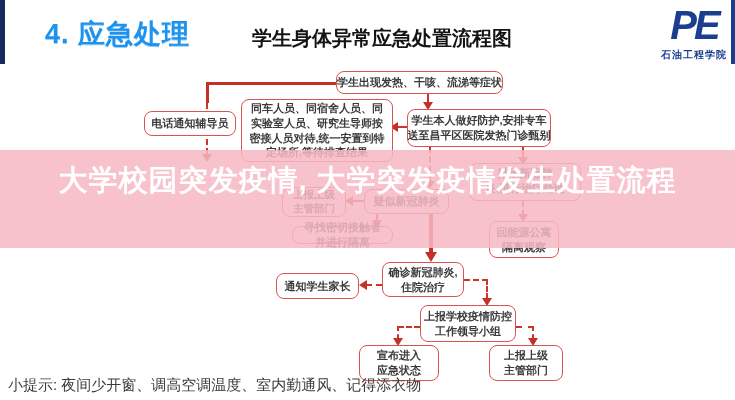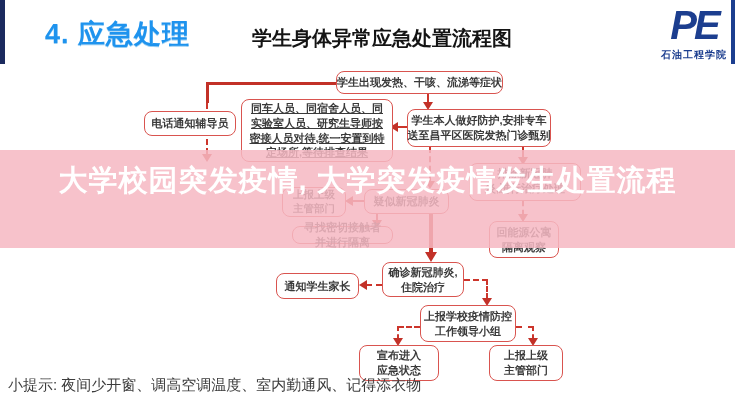--- a/index.html
+++ b/index.html
@@ -15,21 +15,21 @@
   .logo{position:absolute;left:655px;top:3px;width:78px;text-align:center;}
   .logo .pe{font-size:40px;line-height:44px;font-weight:900;font-style:italic;
             color:#1C3E8F;letter-spacing:-3px;}
   .logo .inst{font-size:10px;font-weight:700;color:#1C3E8F;margin-top:1px;letter-spacing:1px;}
   
   .node{position:absolute;box-sizing:border-box;border:1.6px solid #D9544F;border-radius:8px;
         background:#fff;color:#3a3a3a;font-size:11px;font-weight:600;text-align:center;
         display:flex;flex-direction:column;justify-content:center;align-items:center;
         line-height:1.32;padding:2px 4px;z-index:2;}
   .node .ln{white-space:nowrap;}
-  .node.wrap{white-space:normal;padding:3px 6px;text-decoration:underline;}
+  .node.wrap{white-space:normal;padding:3px 6px;}
   .bottom-align{justify-content:center;padding-bottom:4px;}
   
   .hl{position:absolute;background:#C23128;height:3px;z-index:1;}
   .vl{position:absolute;background:#C23128;width:3px;z-index:1;}
   .hd{position:absolute;border-top:2.4px dashed #CC352B;height:0;z-index:1;}
   .vd{position:absolute;border-left:2.4px dashed #CC352B;width:0;z-index:1;}
   .ah-down{position:absolute;width:0;height:0;border-left:5px solid transparent;
            border-right:5px solid transparent;border-top:8px solid #C23128;z-index:1;}
   .ah-down.big{border-left-width:6px;border-right-width:6px;border-top-width:10px;}
   .ah-left{position:absolute;width:0;height:0;border-top:5px solid transparent;

